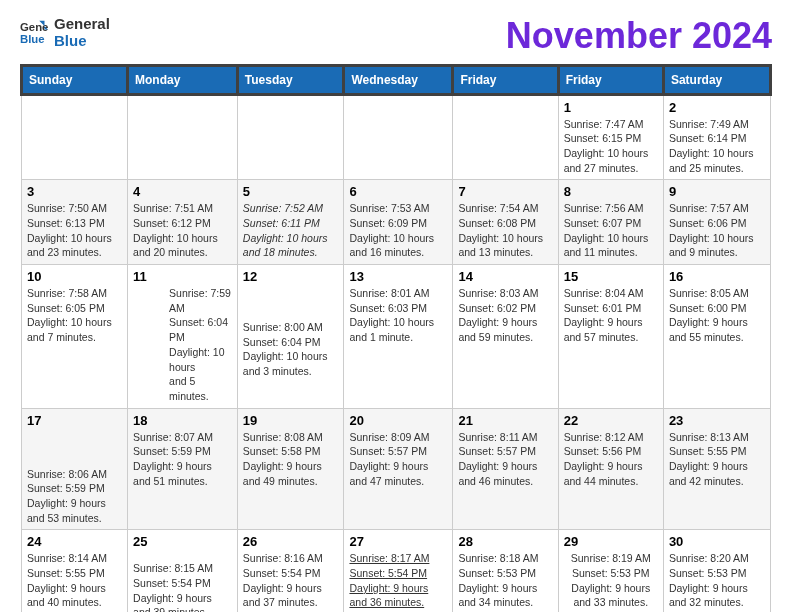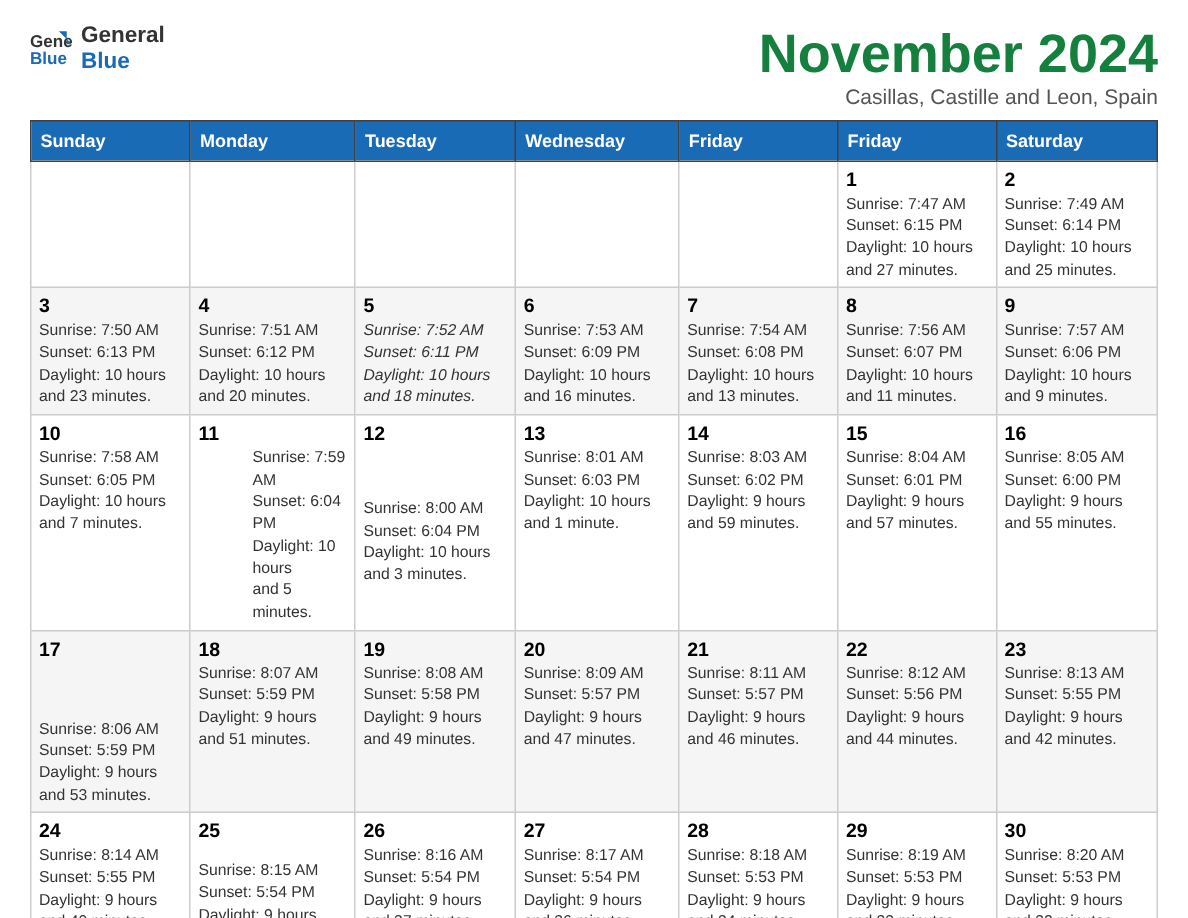--- a/index.html
+++ b/index.html
@@ -29,40 +29,40 @@
     .logo-icon {
       width: 28px;
       height: 28px;
     }
     .title-block {
       text-align: right;
     }
     .month-title {
       font-size: 36px;
       font-weight: bold;
-      color: #15803d;
+      color: #6d28d9;
       line-height: 1.1;
     }
     .subtitle {
       font-size: 14px;
       color: #555;
     }
     table {
       width: 100%;
       border-collapse: collapse;
       font-size: 11px;
     }
     thead tr th {
       background: #1a6bb5;
       color: #fff;
       font-size: 12px;
       font-weight: bold;
       text-align: left;
       padding: 6px 6px;
-      border: 1px solid #404040;
+      border: 3px solid #404040;
     }
     tbody tr td {
       vertical-align: top;
       border: 1px solid #ccc;
       padding: 4px 5px;
       height: 80px;
       width: 113px;
       background: #fff;
     }
     tbody tr:nth-child(even) td {
@@ -97,21 +97,20 @@
         <text x="0" y="27" font-size="13" font-weight="bold" fill="#1a6bb5">Blue</text>
         <polygon points="22,2 32,12 28,12 28,2" fill="#1a6bb5"></polygon>
       </svg>
       <div style="display:flex;flex-direction:column;margin-left:2px;">
         <span style="font-weight:bold;font-size:15px;color:#333;line-height:1.1;">General</span>
         <span style="font-weight:bold;font-size:15px;color:#1a6bb5;line-height:1.1;">Blue</span>
       </div>
     </div>
     <div class="title-block">
       <div class="month-title">November 2024</div>
-      <div class="subtitle">Casillas, Castille and Leon, Spain</div>
     </div>
   </div>
 
   <table>
     <thead>
       <tr id="header-row">
           <th>Sunday</th>
           <th>Monday</th>
           <th>Tuesday</th>
           <th>Wednesday</th>
@@ -312,35 +311,35 @@
           </td>
           <td>
             <span class="day-num">26</span>
             <div class="day-info" style="white-space: pre-line;">Sunrise: 8:16 AM
 Sunset: 5:54 PM
 Daylight: 9 hours
 and 37 minutes.</div>
           </td>
           <td>
             <span class="day-num">27</span>
-            <div class="day-info" style="white-space: pre-line;">Sunrise: 8:17 AM
+            <div class="day-info" style="white-space: pre-line; text-decoration: underline;">Sunrise: 8:17 AM
 Sunset: 5:54 PM
 Daylight: 9 hours
 and 36 minutes.</div>
           </td>
           <td>
             <span class="day-num">28</span>
             <div class="day-info" style="white-space: pre-line;">Sunrise: 8:18 AM
 Sunset: 5:53 PM
 Daylight: 9 hours
 and 34 minutes.</div>
           </td>
           <td>
             <span class="day-num">29</span>
-            <div class="day-info" style="white-space: pre-line;">Sunrise: 8:19 AM
+            <div class="day-info" style="white-space: pre-line; text-align: center;">Sunrise: 8:19 AM
 Sunset: 5:53 PM
 Daylight: 9 hours
 and 33 minutes.</div>
           </td>
           <td>
             <span class="day-num">30</span>
             <div class="day-info" style="white-space: pre-line;">Sunrise: 8:20 AM
 Sunset: 5:53 PM
 Daylight: 9 hours
 and 32 minutes.</div>

